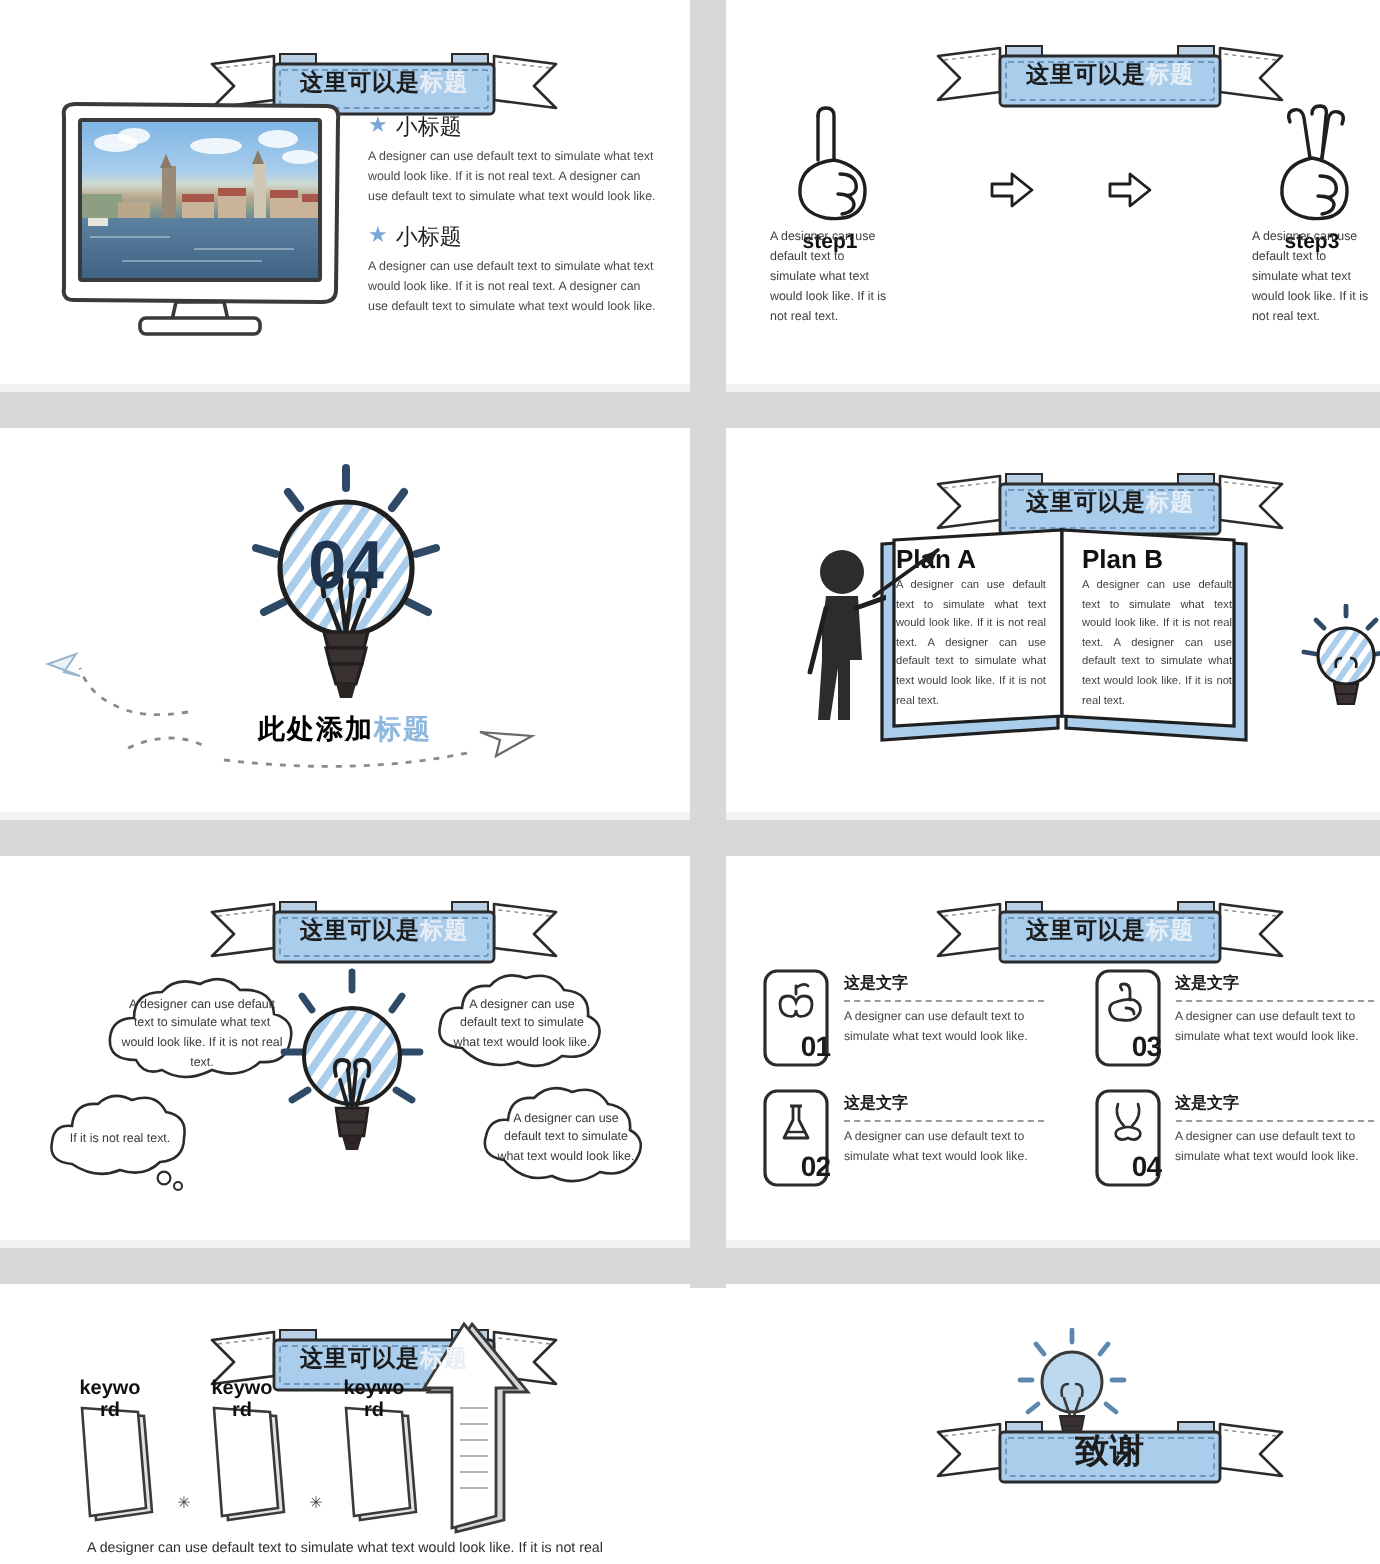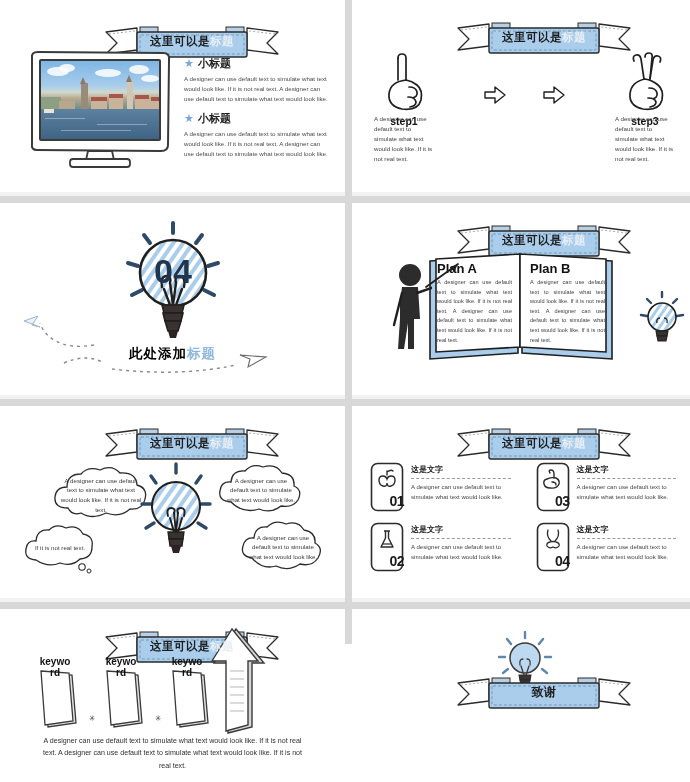--- a/index.html
+++ b/index.html
@@ -8,21 +8,21 @@
     background: #ffffff;
     font-family: "Liberation Sans", sans-serif;
     overflow: hidden;
   }
   #grid {
     width: 690px; height: 644px;
     display: grid;
     grid-template-columns: 345px 345px;
     grid-template-rows: 196px 196px 196px 194px;
     background: #d8d8d8;
-    gap: 7px;
+    gap: 18px;
   }
   .slide {
     position: relative;
     background: #ffffff;
     overflow: hidden;
   }
   .slide::after{
     content:""; position:absolute; left:0; right:0; bottom:0; height:4px;
     background:#f2f2f2; pointer-events:none;
   }
@@ -52,21 +52,21 @@
   .tv-photo .tower { position: absolute; background: #9a8b79; }
   .tv-photo .spire { position: absolute; width:0; height:0; border-left:3px solid transparent;
      border-right:3px solid transparent; border-bottom:7px solid #8a7a68; }
   .tv-photo .water { position: absolute; left:0; right:0; bottom:0; height: 30px;
      background: linear-gradient(#5c82a0, #3f6384); }
   .tv-photo .wave { position:absolute; height:1px; background:rgba(255,255,255,.35); }
 
   .s1-text { position: absolute; left: 184px; top: 56px; width: 146px; }
   .sub-h { display: flex; align-items: center; gap: 4px; margin-bottom: 3px; }
   .sub-h .star { color: #79a7d8; font-size: 11px; line-height: 1; }
-  .sub-h .lbl { font-size: 11px; font-weight: bold; color: #1f1f1f; }
+  .sub-h .lbl { font-size: 11px; font-weight: normal; color: #1f1f1f; }
   .body-sm { font-size: 6.2px; line-height: 1.62; color: #4a4a4a; margin-bottom: 7px; }
 
   
   .hands-row { position: absolute; left: 8px; top: 52px; right: 8px; display: flex;
      align-items: flex-start; justify-content: space-between; }
   .hand-col { width: 88px; display: flex; flex-direction: column; align-items: center; }
   .arrow-col { width: 26px; display:flex; align-items:center; justify-content:center; padding-top: 34px; }
   .step-lbl { font-size: 10.5px; font-weight: bold; color: #111; margin-top: 2px;
      width: 34px; text-align:center; line-height: 1.05; word-break: break-all; }
   .step-body { font-size: 6.2px; line-height: 1.6; color: #3f3f3f; width: 60px;
@@ -647,18 +647,18 @@
       <svg viewBox="0 0 176 34">
         <path d="M2 8 L33 4 L33 26 L2 30 L13 19 Z" fill="#fff" stroke="#2b2b2b" stroke-width="1.3" stroke-linejoin="round"></path>
         <path d="M174 8 L143 4 L143 26 L174 30 L163 19 Z" fill="#fff" stroke="#2b2b2b" stroke-width="1.3" stroke-linejoin="round"></path>
         <path d="M5 10 L31 7" stroke="#8a8a8a" stroke-width=".7" stroke-dasharray="2 2"></path>
         <path d="M171 10 L145 7" stroke="#8a8a8a" stroke-width=".7" stroke-dasharray="2 2"></path>
         <rect x="36" y="3" width="18" height="7" fill="#b8cfe4" stroke="#2b2b2b" stroke-width="1"></rect>
         <rect x="122" y="3" width="18" height="7" fill="#b8cfe4" stroke="#2b2b2b" stroke-width="1"></rect>
         <rect x="33" y="8" width="110" height="25" rx="2" fill="#a9cdea" stroke="#2b2b2b" stroke-width="1.4"></rect>
         <rect x="36" y="11" width="104" height="19" rx="1" fill="none" stroke="#5d87ad" stroke-width=".7" stroke-dasharray="3 2"></rect>
       </svg>
-      <div class="rtext" style="font-size:12px;font-family:Liberation Serif, serif;">致谢</div>
+      <div class="rtext" style="font-size:17px;font-family:Liberation Serif, serif;">致谢</div>
     </div>
 
   </div>
 
 </div>
 
 </body></html>

